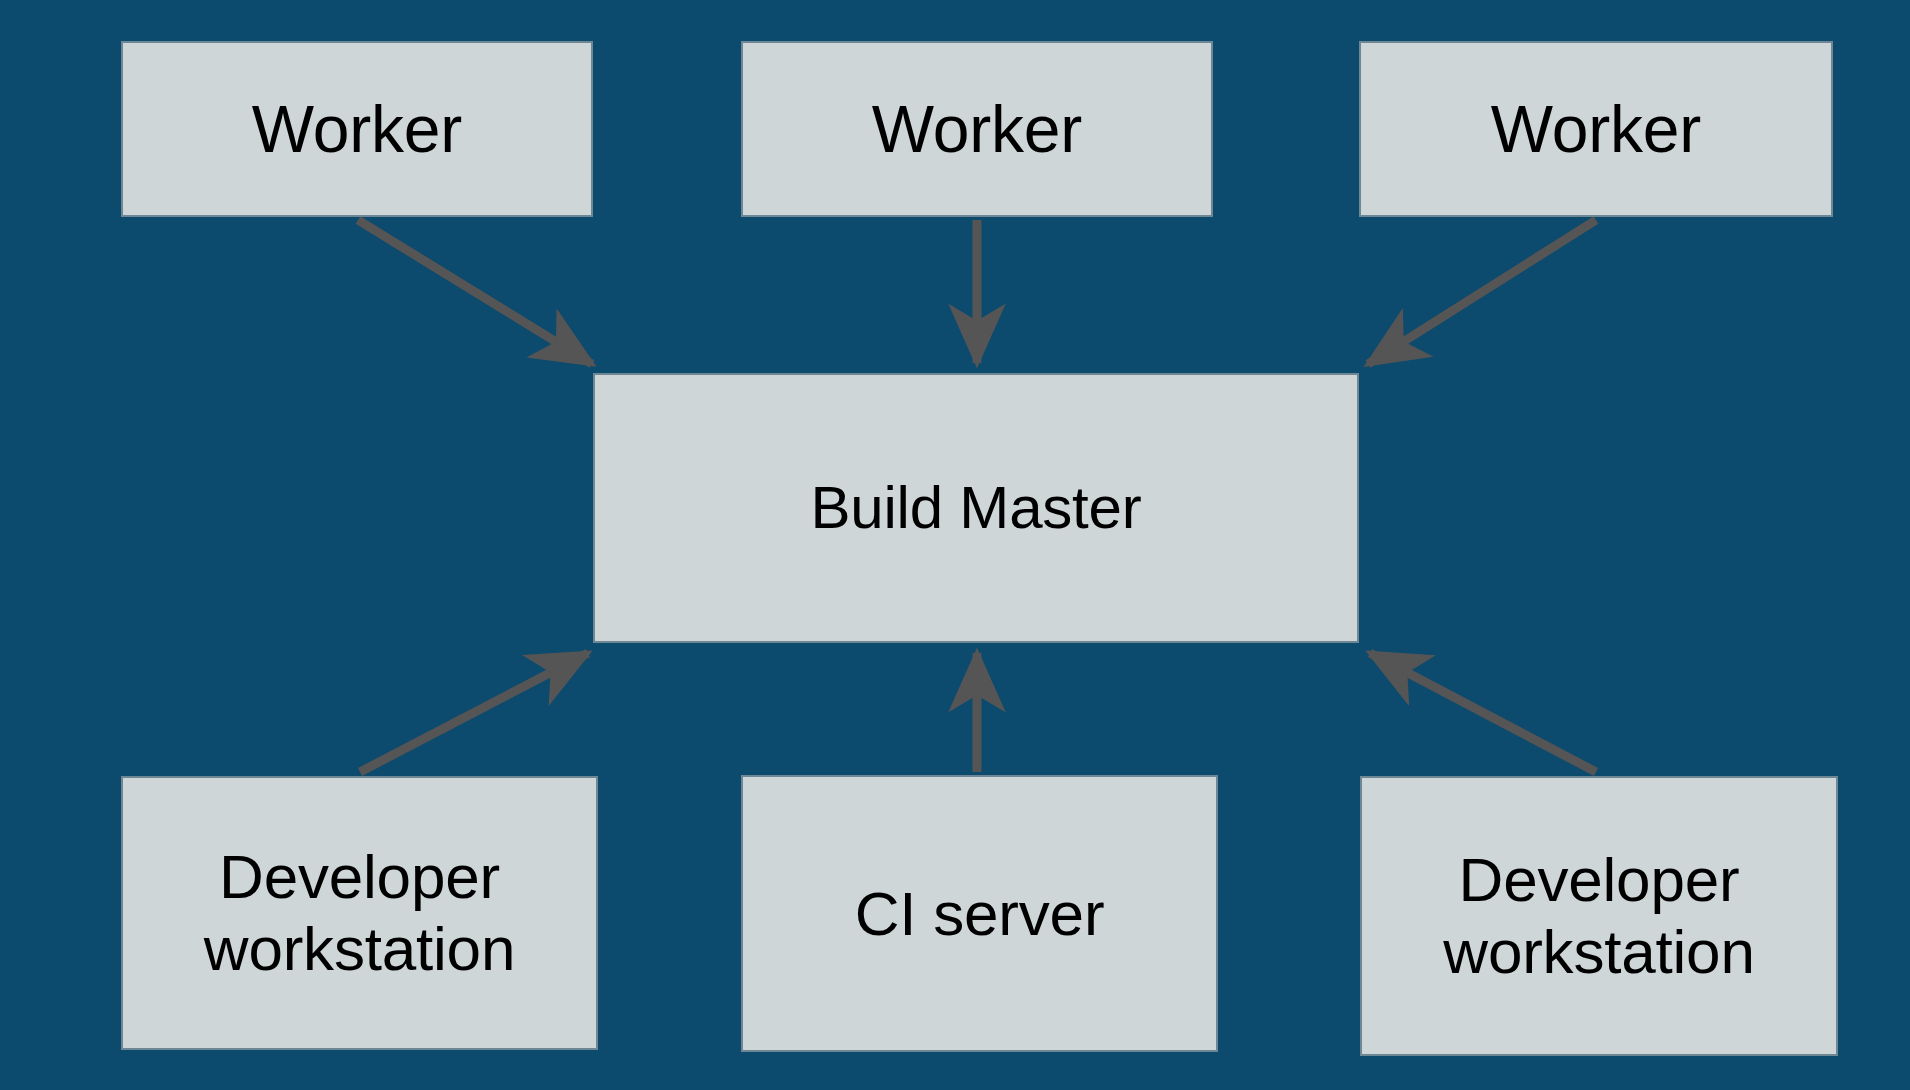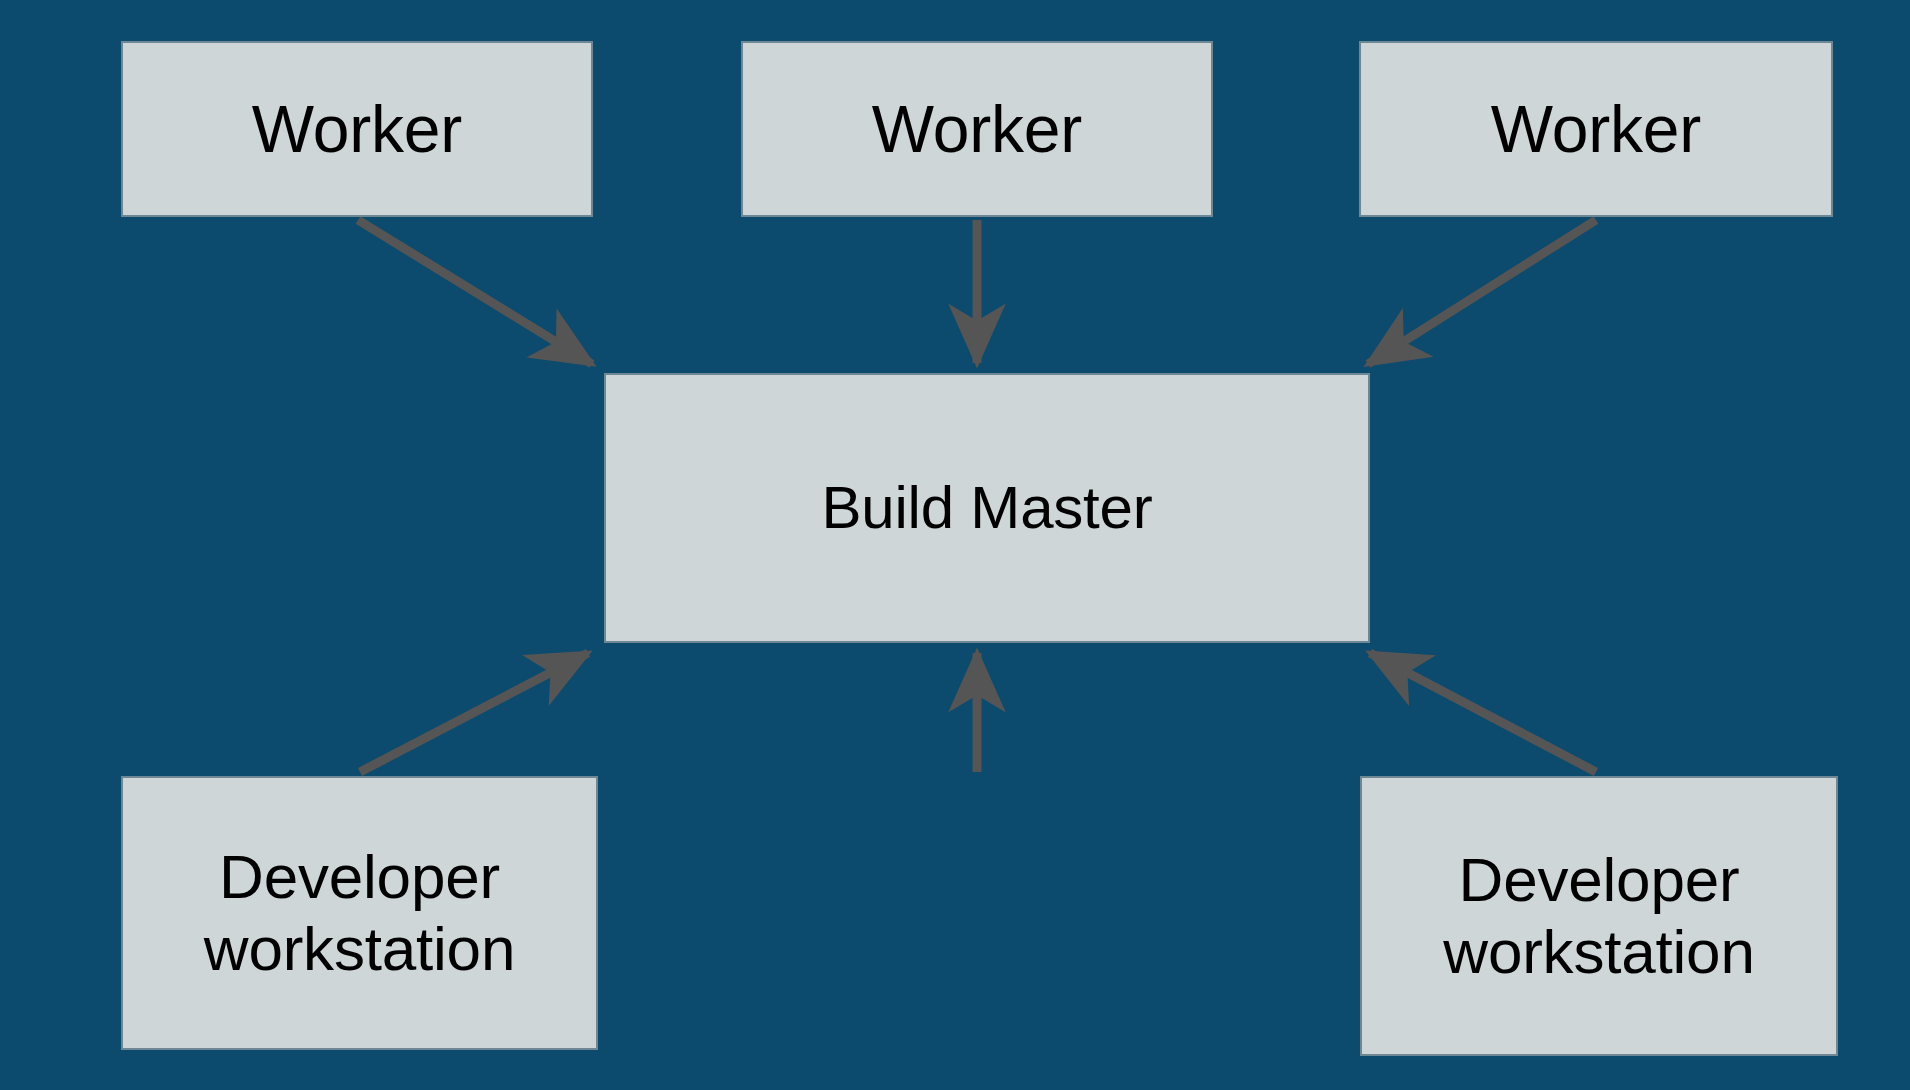--- a/index.html
+++ b/index.html
@@ -42,21 +42,21 @@
   }
   .node-label {
     display: block;
     width: 100%;
     white-space: pre-line;
   }
   
   .n-worker-1 { left: 121px;  top: 41px;  width: 472px; height: 176px; font-size: 66px; }
   .n-worker-2 { left: 741px;  top: 41px;  width: 472px; height: 176px; font-size: 66px; }
   .n-worker-3 { left: 1359px; top: 41px;  width: 474px; height: 176px; font-size: 66px; }
-  .n-build-master { left: 593px; top: 373px; width: 766px; height: 270px; font-size: 60px; margin-left: 11px; }
+  .n-build-master { left: 593px; top: 373px; width: 766px; height: 270px; font-size: 60px; }
   .n-dev-left  { left: 121px;  top: 776px; width: 477px; height: 274px; font-size: 62px; }
   .n-ci-server { left: 741px;  top: 775px; width: 477px; height: 277px; font-size: 62px; }
   .n-dev-right { left: 1360px; top: 776px; width: 478px; height: 280px; font-size: 62px; }
 </style>
 </head>
 <body>
 
 <div id="canvas">
 
   <svg id="edge-layer" viewBox="0 0 1910 1090">
@@ -93,19 +93,22 @@
 
   <div class="node n-build-master">
     <span class="node-label">Build Master</span>
   </div>
 
   <div class="node n-dev-left">
     <span class="node-label">Developer
 workstation</span>
   </div>
 
+  <div class="node n-ci-server">
+    <span class="node-label">CI server</span>
+  </div>
 
   <div class="node n-dev-right">
     <span class="node-label">Developer
 workstation</span>
   </div>
 
 </div>
 
 </body></html>

